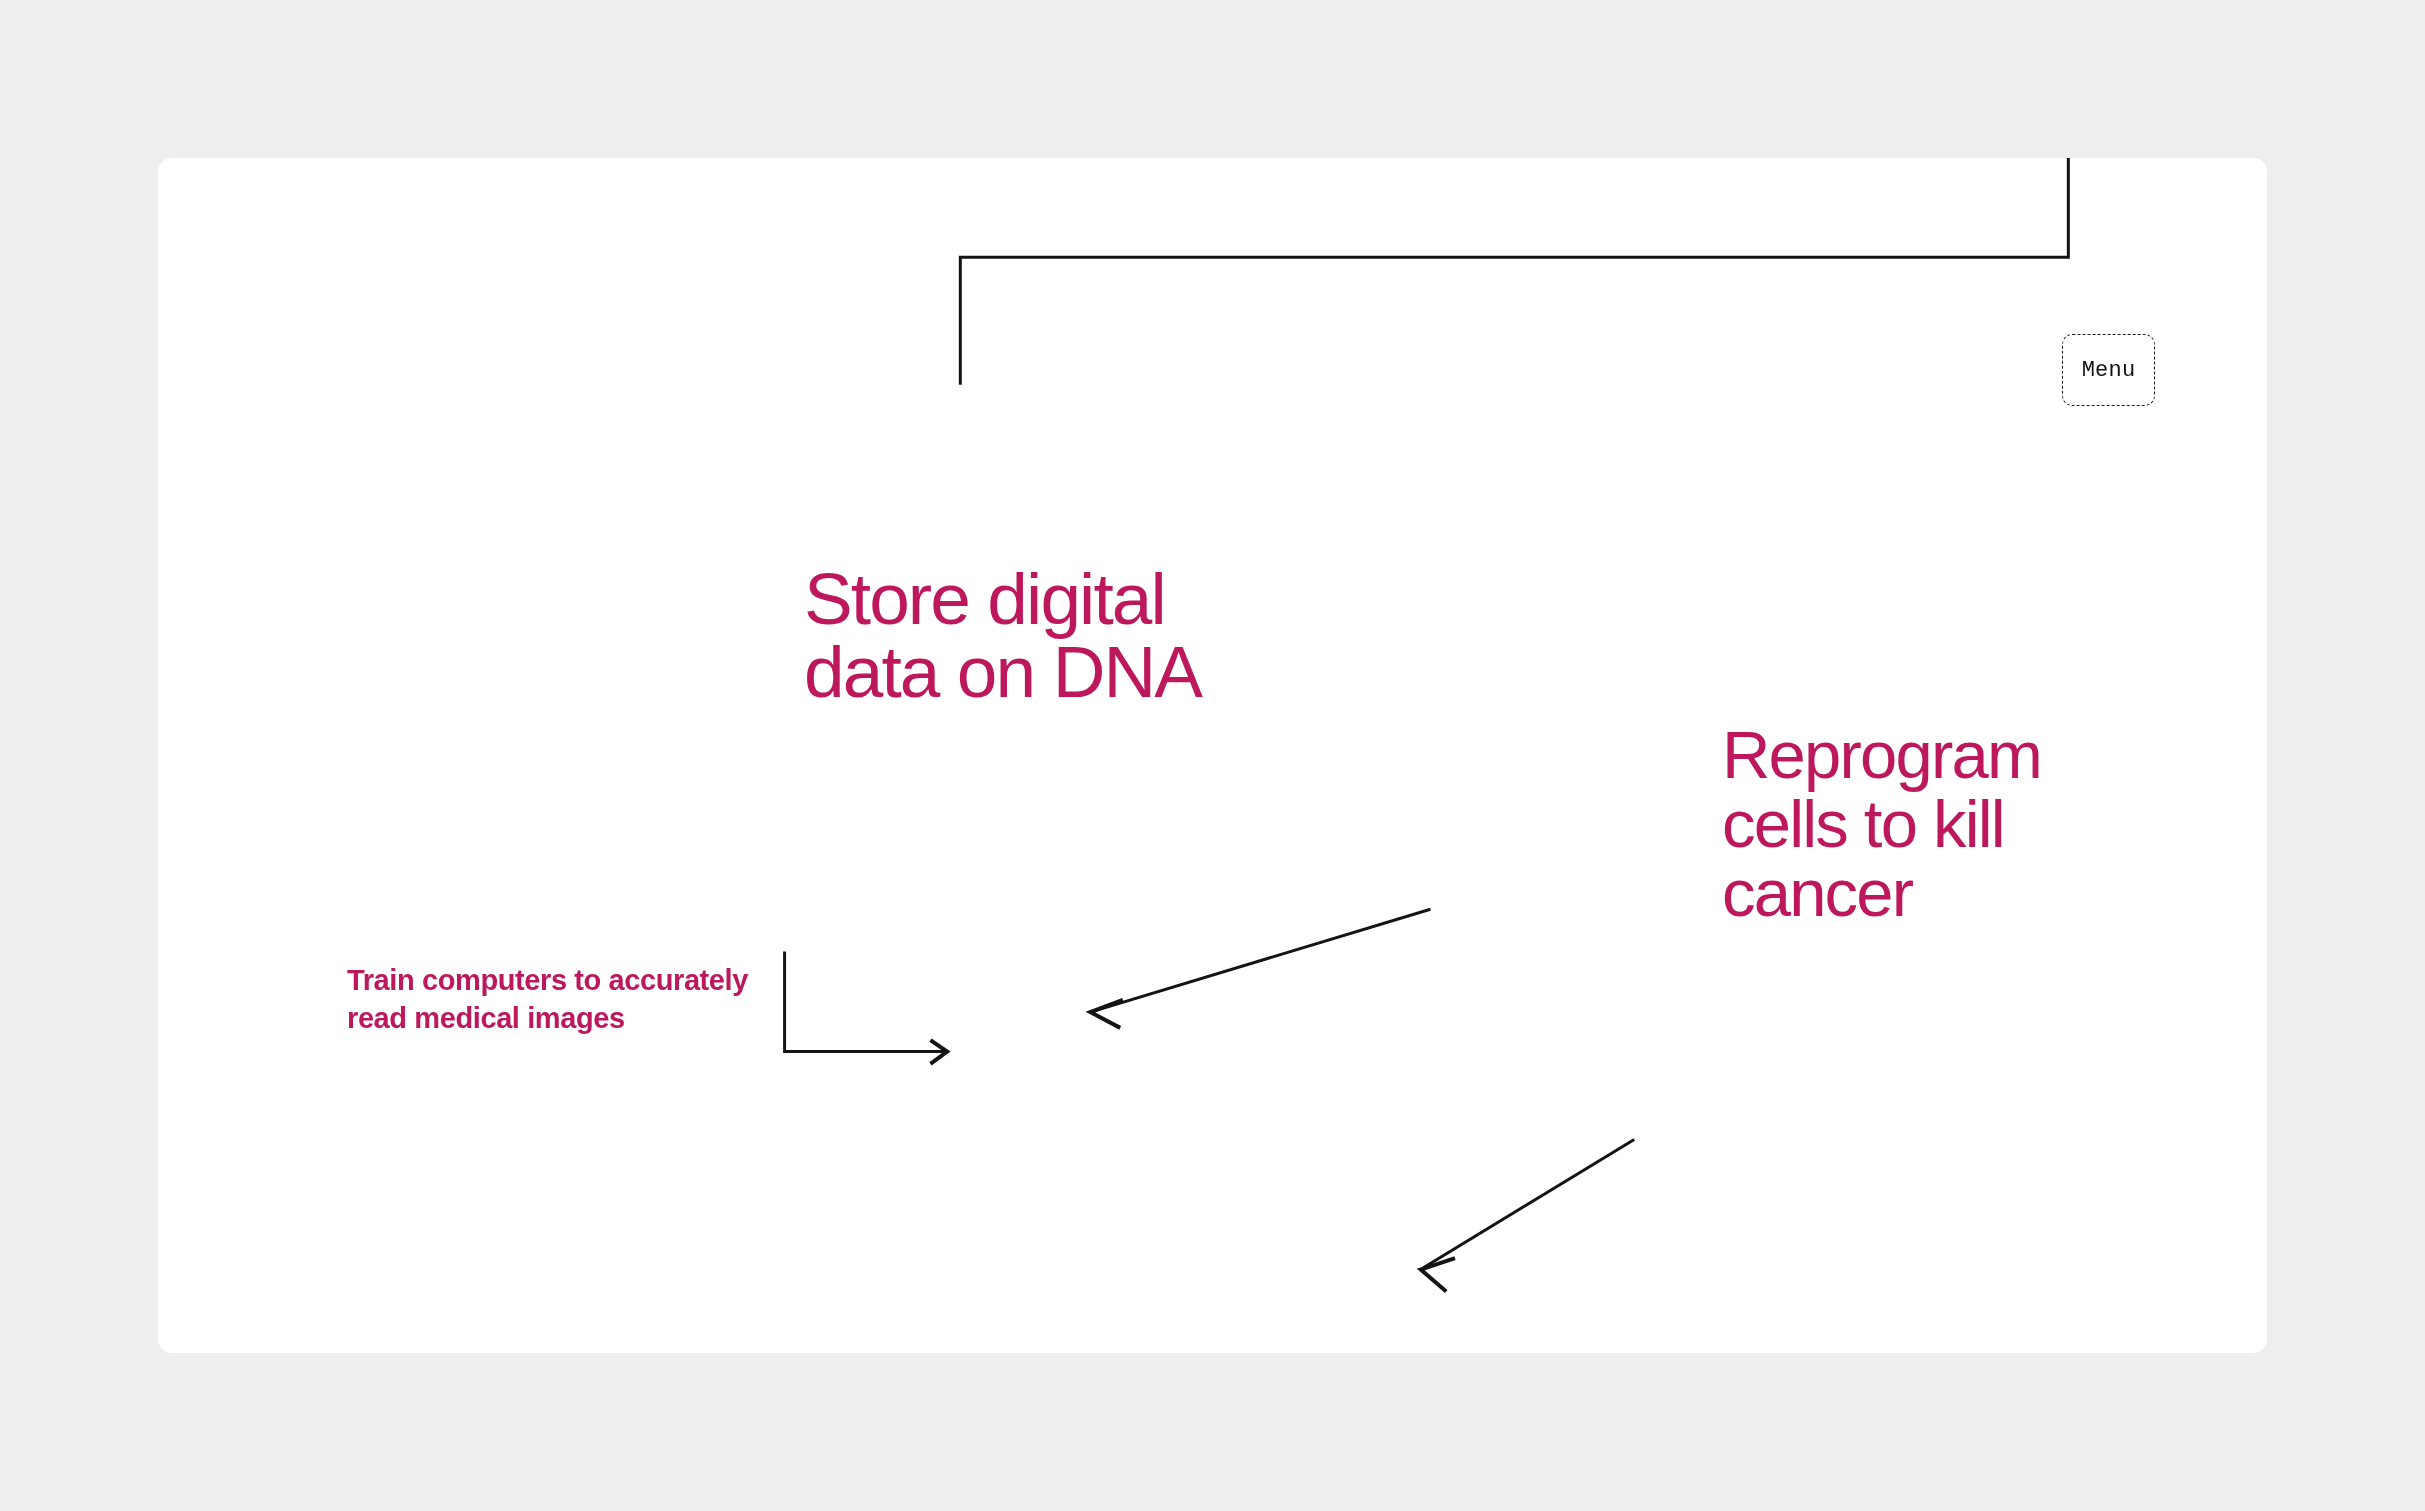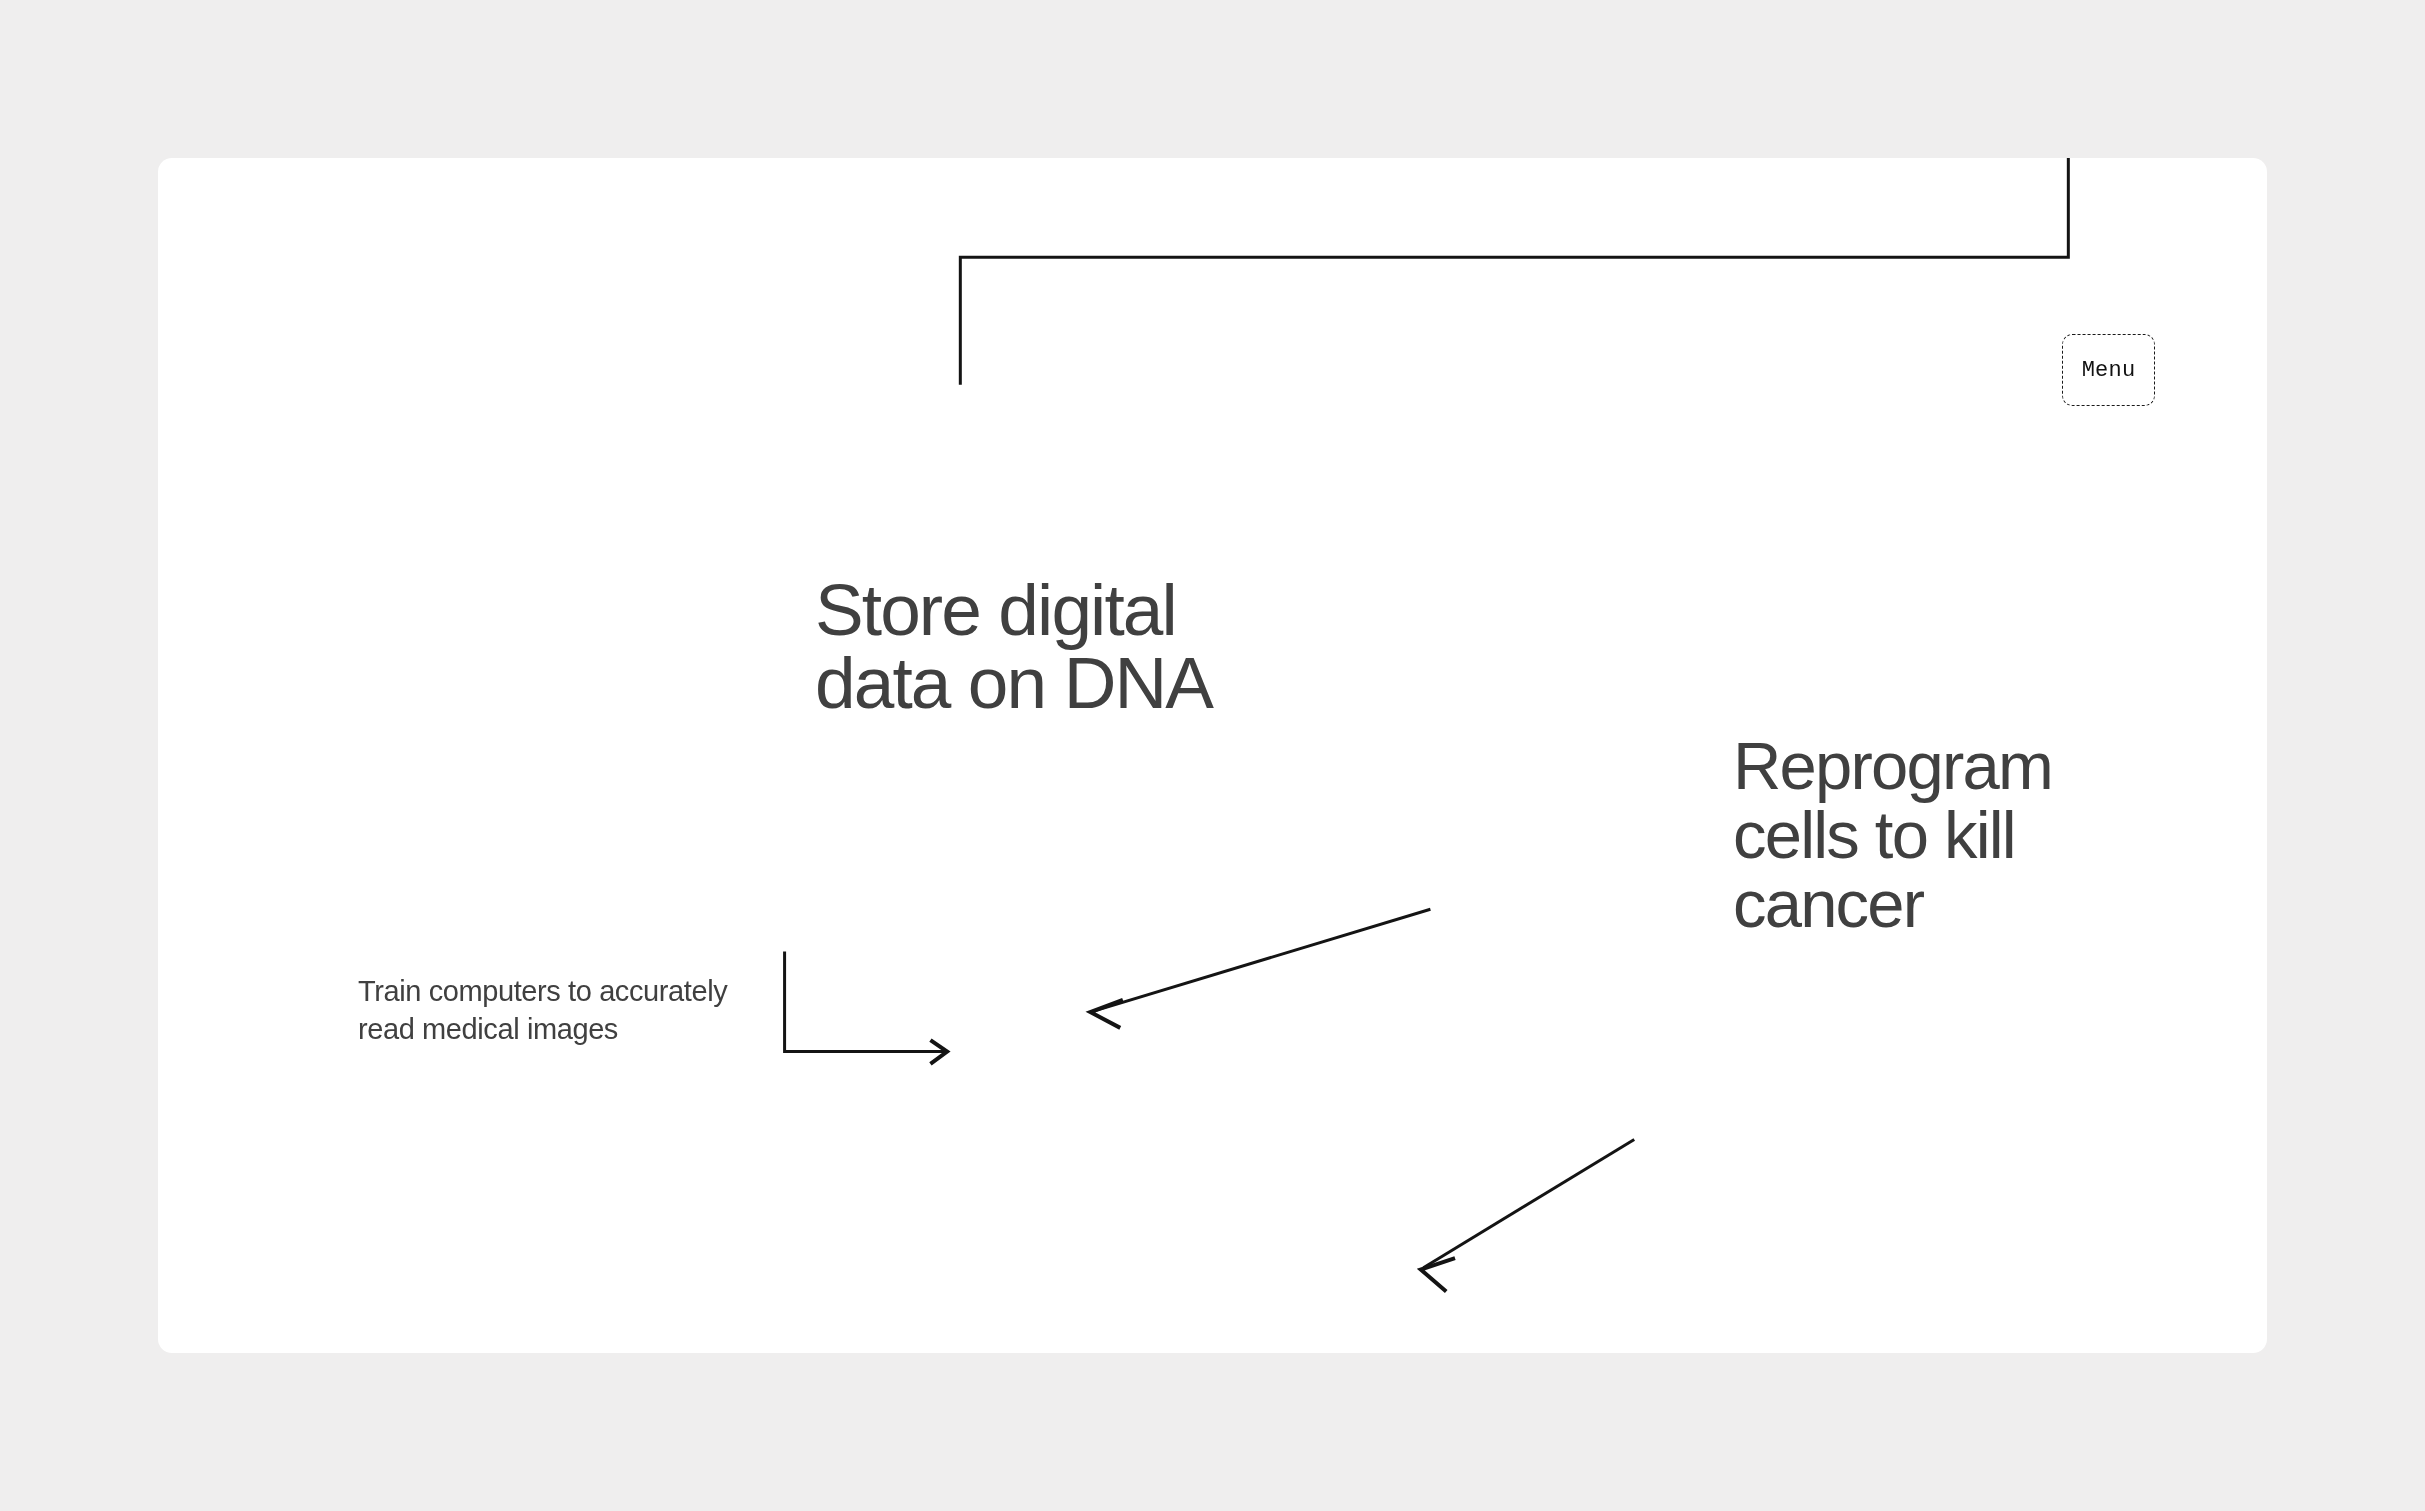--- a/index.html
+++ b/index.html
@@ -76,23 +76,23 @@
     color: #121212;
     letter-spacing: 0.2px;
     box-sizing: border-box;
     cursor: pointer;
     padding: 0;
   }
 
   
   .phrase {
     position: absolute;
-    color: #404040;
+    color: #be185d;
     white-space: pre-line;
-    margin: 11px;
+    margin: 0;
     font-weight: 400;
   }
 
   .p-store {
     left: 646px;
     top: 404px;
     font-size: 73px;
     line-height: 1.0;
     letter-spacing: -1.9px;
   }
@@ -103,21 +103,21 @@
     font-size: 67px;
     line-height: 1.03;
     letter-spacing: -1.8px;
   }
 
   .p-train {
     left: 189px;
     top: 804px;
     font-size: 29px;
     line-height: 1.3;
-    font-weight: 400;
+    font-weight: 700;
     letter-spacing: -0.4px;
   }
 
   .p-write {
     left: 934px;
     top: 976px;
     font-size: 93px;
     line-height: 1.0;
     letter-spacing: -2.6px;
   }

